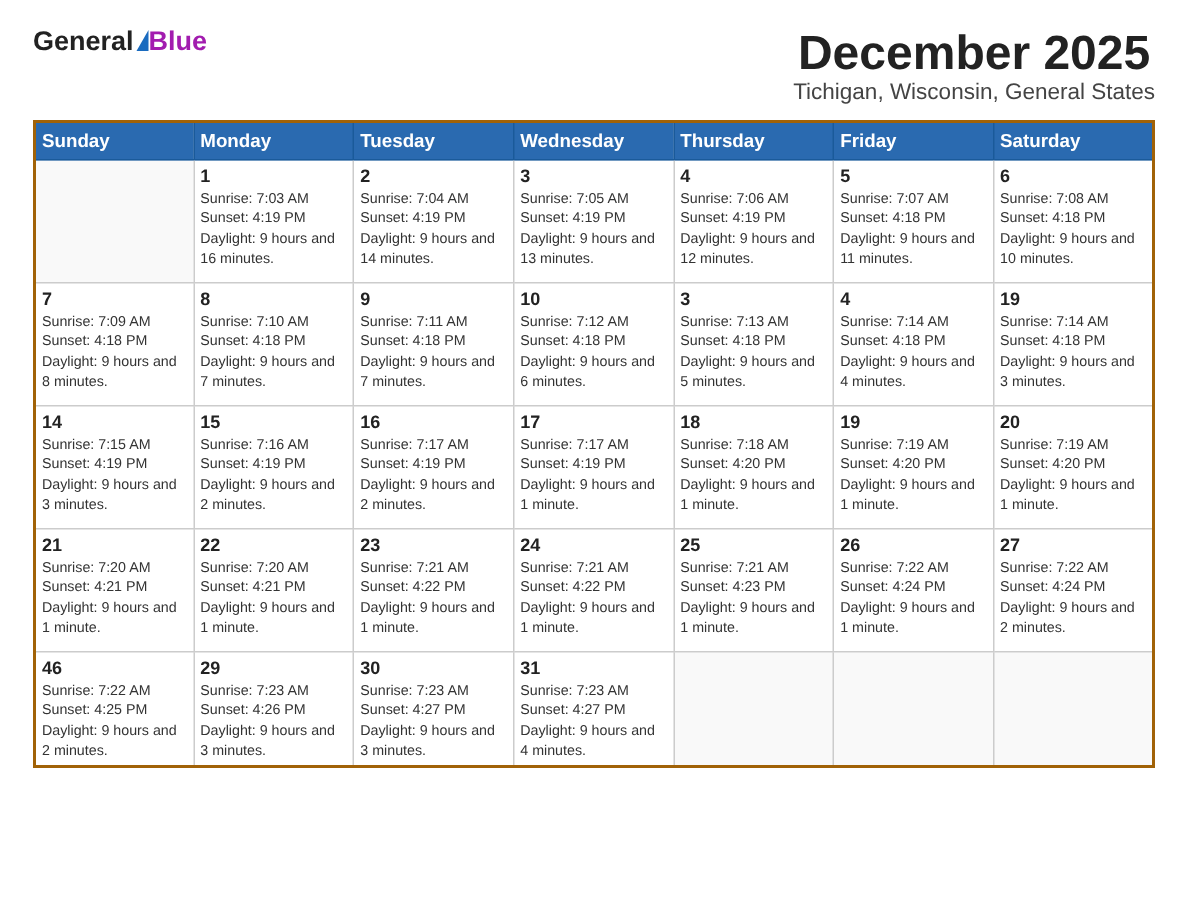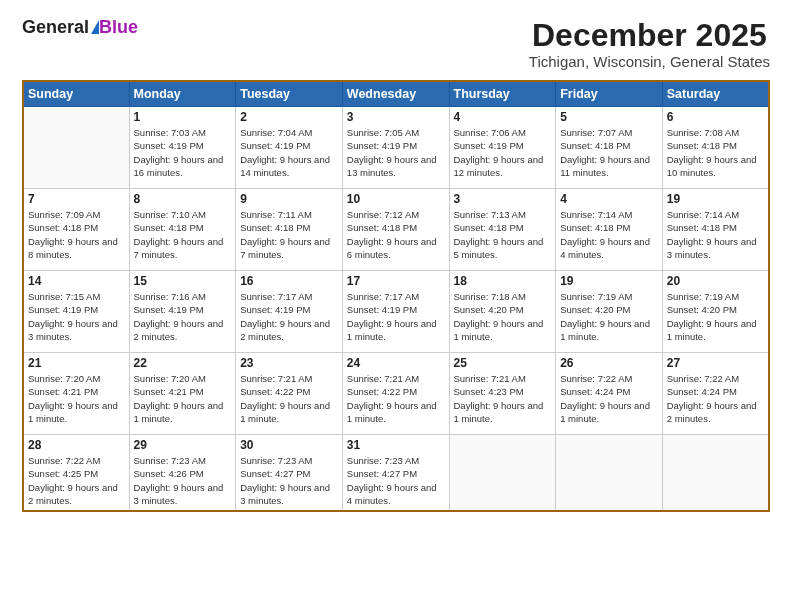--- a/index.html
+++ b/index.html
@@ -245,21 +245,21 @@
             <div class="day-num">26</div>
             <div class="day-info">Sunrise: 7:22 AM<br>Sunset: 4:24 PM<br>Daylight: 9 hours and 1 minute.</div>
           </td>
           <td>
             <div class="day-num">27</div>
             <div class="day-info">Sunrise: 7:22 AM<br>Sunset: 4:24 PM<br>Daylight: 9 hours and 2 minutes.</div>
           </td>
         </tr>
         <tr class="last-row">
           <td>
-            <div class="day-num">28</div>
+            <div class="day-num">46</div>
             <div class="day-info">Sunrise: 7:22 AM<br>Sunset: 4:25 PM<br>Daylight: 9 hours and 2 minutes.</div>
           </td>
           <td>
             <div class="day-num">29</div>
             <div class="day-info">Sunrise: 7:23 AM<br>Sunset: 4:26 PM<br>Daylight: 9 hours and 3 minutes.</div>
           </td>
           <td>
             <div class="day-num">30</div>
             <div class="day-info">Sunrise: 7:23 AM<br>Sunset: 4:27 PM<br>Daylight: 9 hours and 3 minutes.</div>
           </td>

